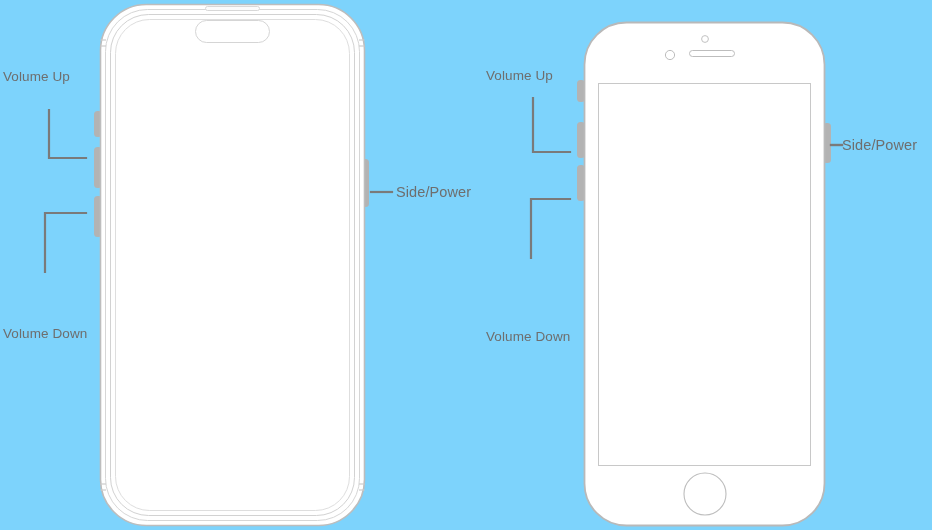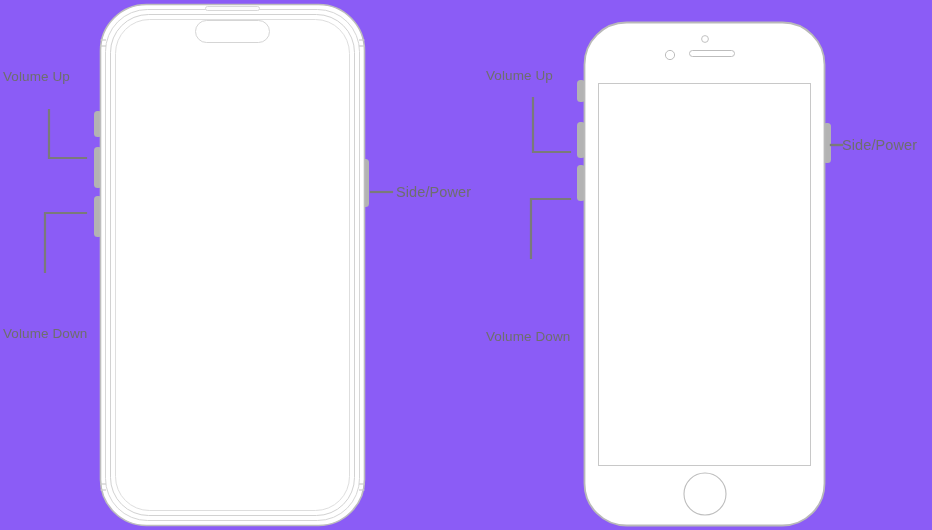--- a/index.html
+++ b/index.html
@@ -8,21 +8,21 @@
     padding: 0;
     background: #ffffff;
   }
   body {
     font-family: "Liberation Sans", sans-serif;
   }
   #stage {
     position: relative;
     width: 932px;
     height: 530px;
-    background: #8b5cf6;
+    background: #7dd3fc;
     overflow: hidden;
   }
   #diagram-svg {
     position: absolute;
     left: 0;
     top: 0;
     display: block;
   }
   .lbl {
     font-family: "Liberation Sans", sans-serif;

